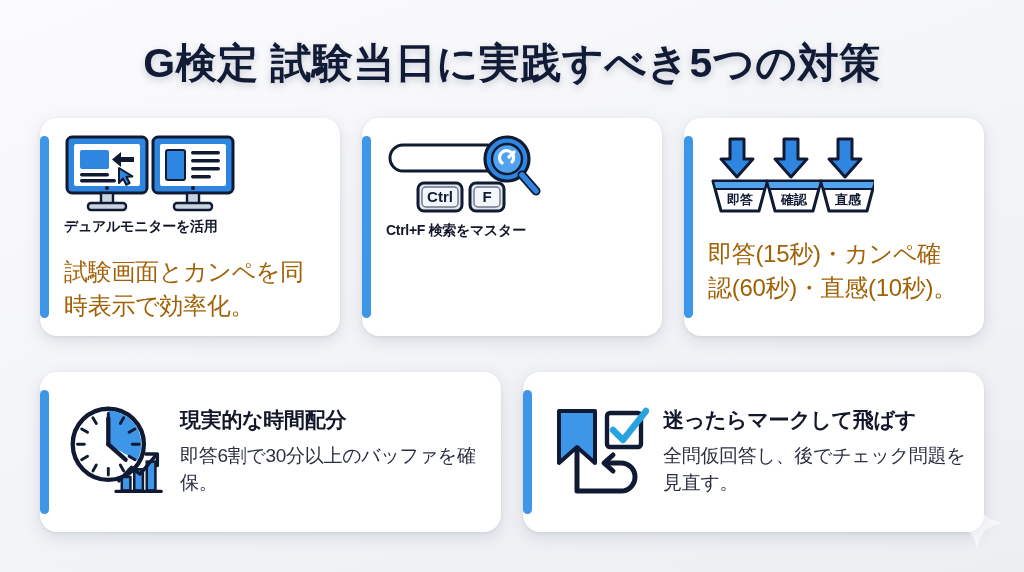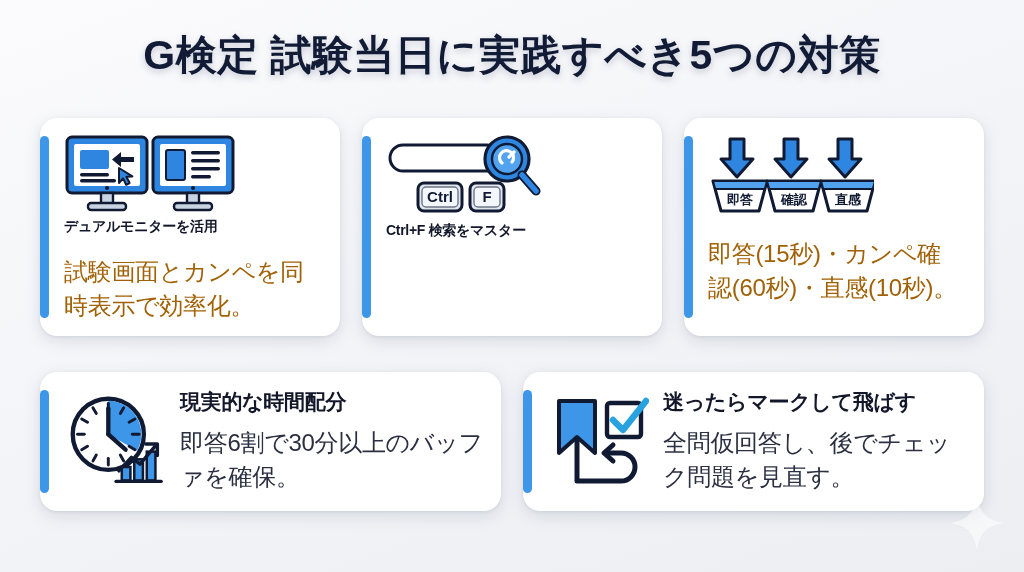--- a/index.html
+++ b/index.html
@@ -23,21 +23,21 @@
     bottom: 20px;
     width: 58px;
     height: 58px;
     opacity: .55;
     pointer-events: none;
   }
 
   
   #page-title {
     text-align: center;
-    padding-top: 28px;
+    padding-top: 36px;
     font-size: 41px;
     font-weight: bold;
     letter-spacing: .5px;
     color: #121b35;
     text-shadow: 0 3px 7px rgba(90,100,130,.30);
     white-space: nowrap;
   }
 
   
   #cards-top {
@@ -47,21 +47,21 @@
     right: 40px;
     height: 218px;
     display: flex;
     gap: 22px;
   }
   #cards-bottom {
     position: absolute;
     top: 372px;
     left: 40px;
     right: 40px;
-    height: 139px;
+    height: 160px;
     display: flex;
     gap: 22px;
   }
 
   .card {
     position: relative;
     flex: 1;
     background: #ffffff;
     border-radius: 17px;
     box-shadow: 0 5px 16px rgba(108,118,144,.20),
@@ -126,21 +126,21 @@
   }
   .card-h .text-col { flex: 1 1 auto; min-width: 0; }
   .card-h .card-heading {
     font-size: 21px;
     font-weight: bold;
     color: #12172a;
     line-height: 1.25;
     letter-spacing: -.3px;
   }
   .card-h .card-body {
-    font-size: 24px;
+    font-size: 19px;
     color: #2a2f42;
     line-height: 1.42;
     margin-top: 10px;
     letter-spacing: -.3px;
   }
 </style>
 </head>
 <body>
 
 <div id="page-title">G検定 試験当日に実践すべき5つの対策</div>

